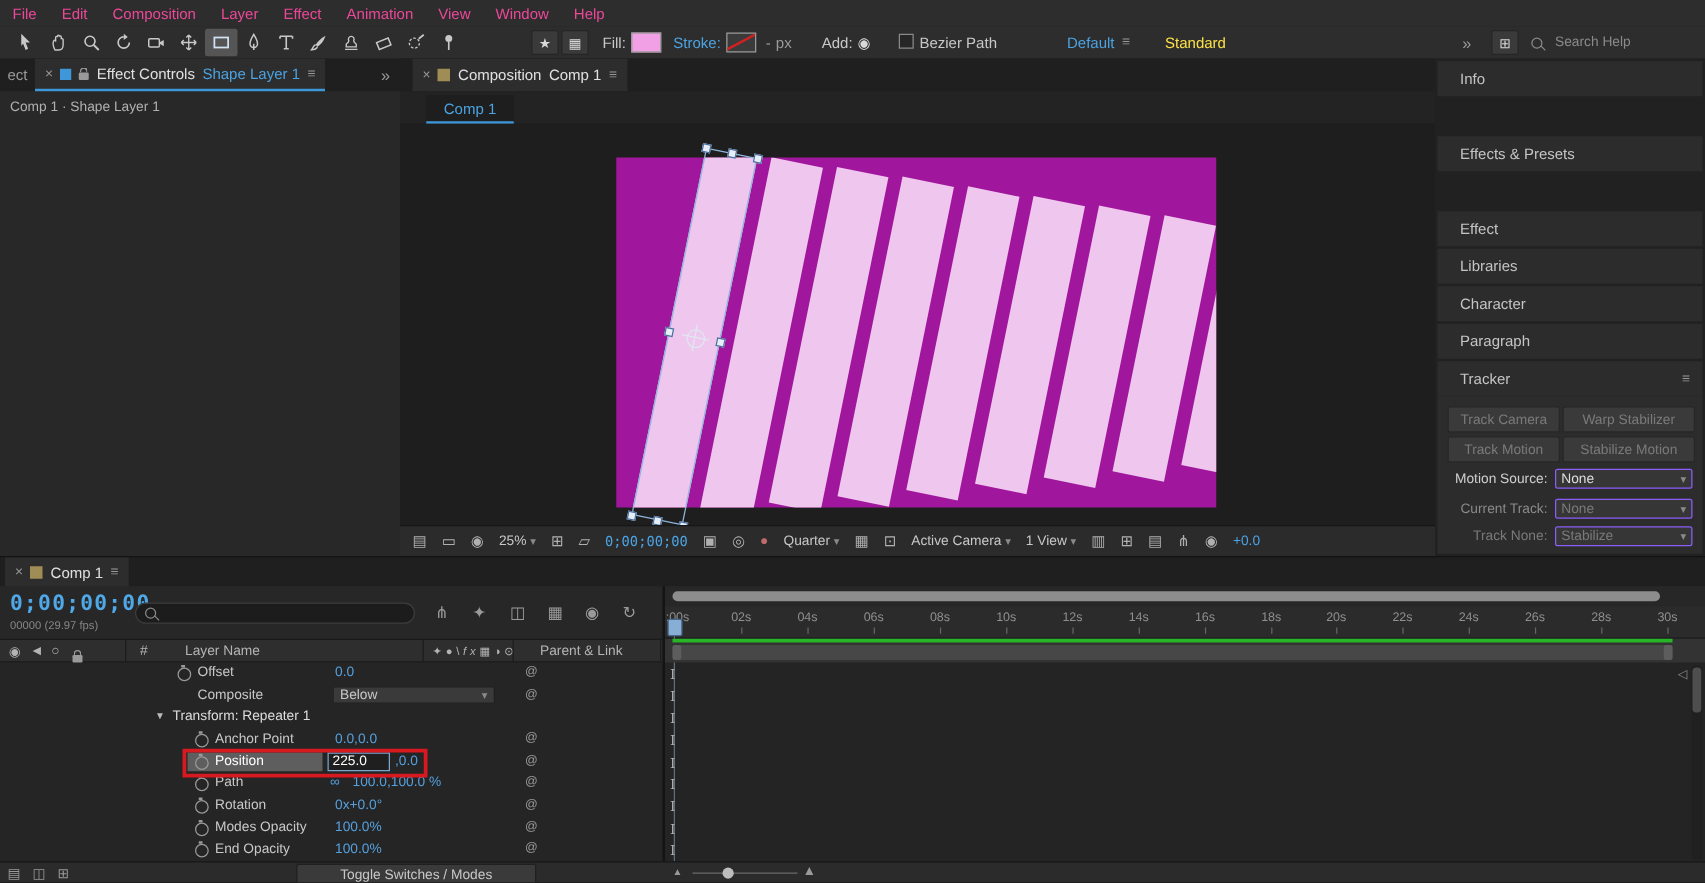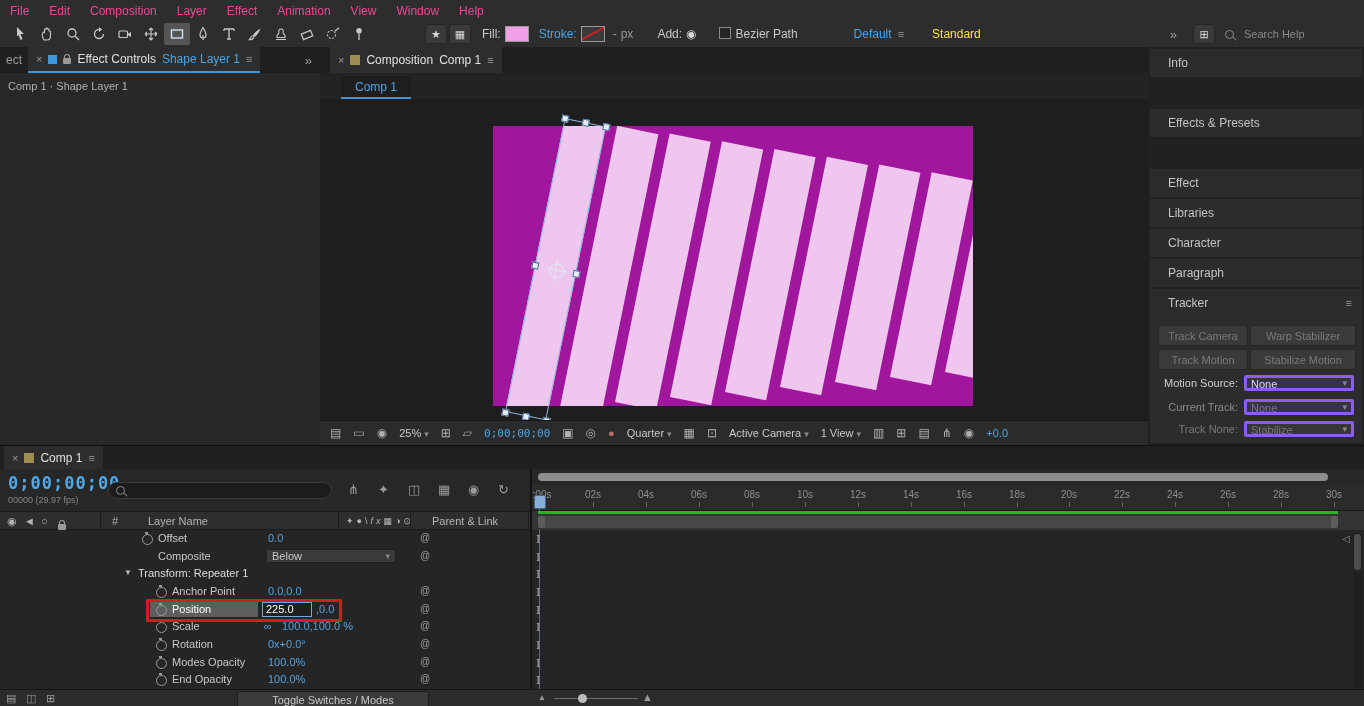--- a/index.html
+++ b/index.html
@@ -33,21 +33,21 @@
   .x{color:#9a9a9a;font-size:11px;}
   .menu-ic{color:#9a9a9a;font-size:11px;}
   .lock{display:inline-block;width:8px;height:6px;background:#9a9a9a;border-radius:1px;position:relative;margin:4px 0 0 0;}
   .lock::before{content:"";position:absolute;left:1px;top:-4px;width:4px;height:3px;border:1px solid #9a9a9a;border-bottom:none;border-radius:3px 3px 0 0;}
   #left-panel{position:absolute;left:0;top:47px;width:320px;height:398px;background:#282828;border-right:1px solid #161616;}
   #comp-panel{position:absolute;left:320px;top:47px;width:828px;height:398px;background:#1e1e1e;}
   #right-panel{position:absolute;left:1148px;top:47px;width:216px;height:398px;background:#212121;}
   .rp-bar{position:absolute;left:2px;width:212px;height:28px;background:#2c2c2c;color:#c4c4c4;line-height:28px;padding-left:18px;box-sizing:border-box;}
   .trk-btn{height:19px;background:#3a3a3a;border:1px solid #272727;border-radius:2px;color:#7a7a7a;font-size:11px;display:flex;align-items:center;justify-content:center;}
   .trk-lbl{position:absolute;font-size:11px;text-align:right;width:84px;}
-  .trk-dd{position:absolute;left:94px;width:110px;height:16px;background:#363636;border:3px solid #8b5cf6;border-radius:2px;font-size:11px;display:flex;padding:0 4px;box-sizing:border-box;justify-content:space-between;}
+  .trk-dd{position:absolute;left:94px;width:110px;height:16px;background:#363636;border:1px solid #8b5cf6;border-radius:2px;font-size:11px;display:flex;align-items:center;padding:0 4px;box-sizing:border-box;justify-content:space-between;}
   
   #viewer{position:absolute;left:0;top:52px;width:828px;height:321px;background:#1e1e1e;overflow:hidden;}
   #comp-rect{position:absolute;left:173px;top:27px;width:480px;height:280px;background:#a0169c;overflow:hidden;}
   .stripe{position:absolute;width:42px;background:#efc6ed;transform:rotate(11.5deg);transform-origin:left bottom;}
   #sel-overlay{position:absolute;left:185px;top:13px;width:42px;height:300px;transform:rotate(11.5deg);transform-origin:left bottom;border:1px solid #8fb6dc;box-sizing:border-box;}
   .hdl{position:absolute;width:7px;height:7px;background:#e8eef8;border:1px solid #4a6f9f;box-sizing:border-box;}
   #anchor{position:absolute;left:14px;top:143px;width:13px;height:13px;border:1px solid #dfe8f0;border-radius:50%;}
   #anchor::before{content:"";position:absolute;left:-5px;top:5px;width:22px;height:1px;background:#dfe8f0;}
   #anchor::after{content:"";position:absolute;left:5px;top:-5px;width:1px;height:22px;background:#dfe8f0;}
   #comp-bbar{position:absolute;left:0;bottom:0;width:100%;height:25px;background:#2b2b2b;border-top:1px solid #161616;display:flex;align-items:center;gap:12px;padding-left:10px;box-sizing:border-box;font-size:11px;}
@@ -399,21 +399,21 @@
       <div class="tl-row">
         <div class="pos-hl"></div>
         <span class="stopwatch" style="left:156px"></span>
         <span class="lab" style="left:172px;color:#fff">Position</span>
         <span class="pos-field">225.0</span>
         <span class="val" style="left:316px">,0.0</span>
         <span class="pick">@</span>
       </div>
       <div class="tl-row">
         <span class="stopwatch" style="left:156px"></span>
-        <span class="lab" style="left:172px">Scale</span>
+        <span class="lab" style="left:172px">Path</span>
         <span class="abs" style="left:264px;top:2px;color:#55a0dd">∞</span>
         <span class="val" style="left:282px">100.0,100.0 %</span>
         <span class="pick">@</span>
       </div>
       <div class="tl-row">
         <span class="stopwatch" style="left:156px"></span>
         <span class="lab" style="left:172px">Rotation</span>
         <span class="val" style="left:268px">0x+0.0°</span>
         <span class="pick">@</span>
       </div>

